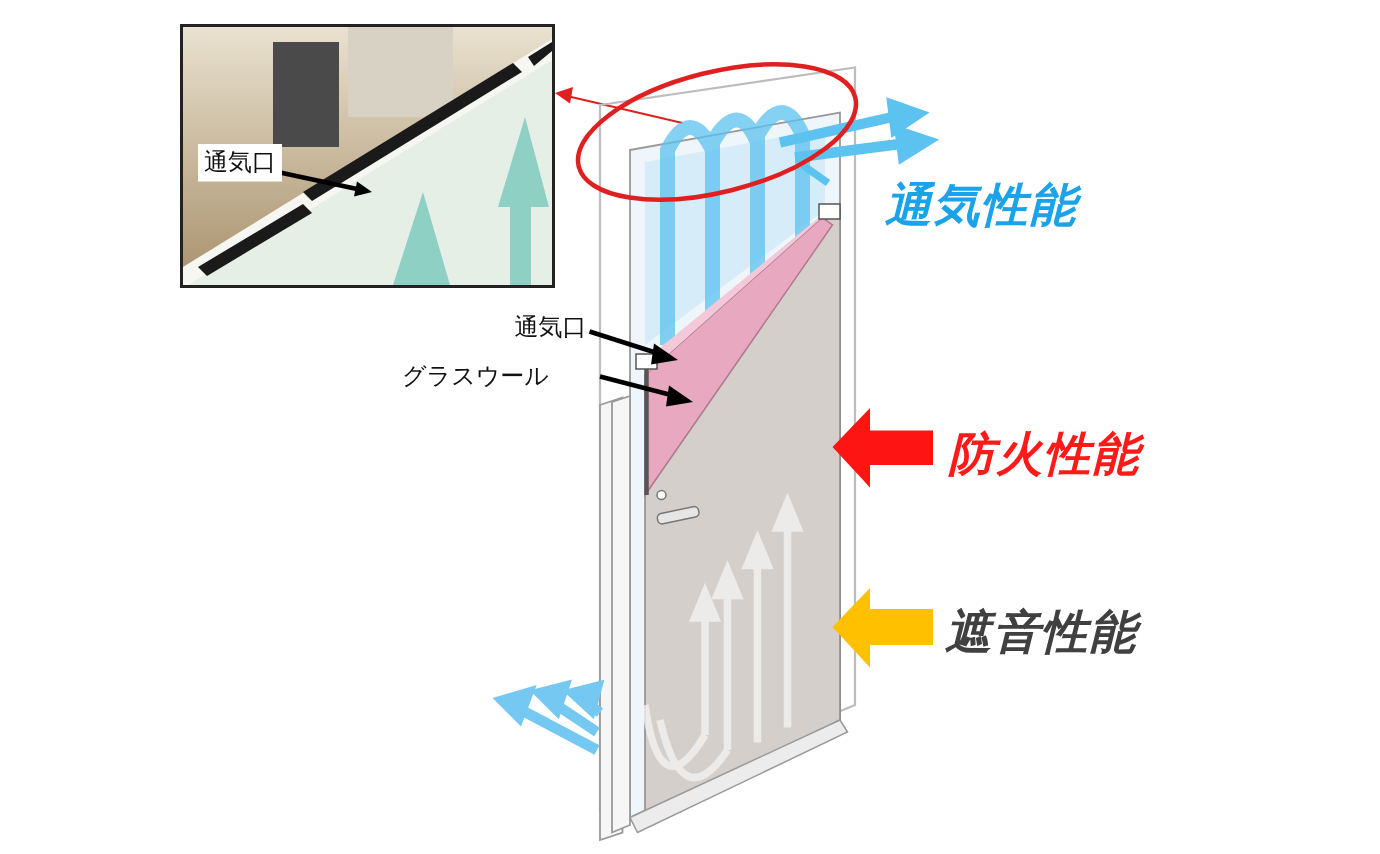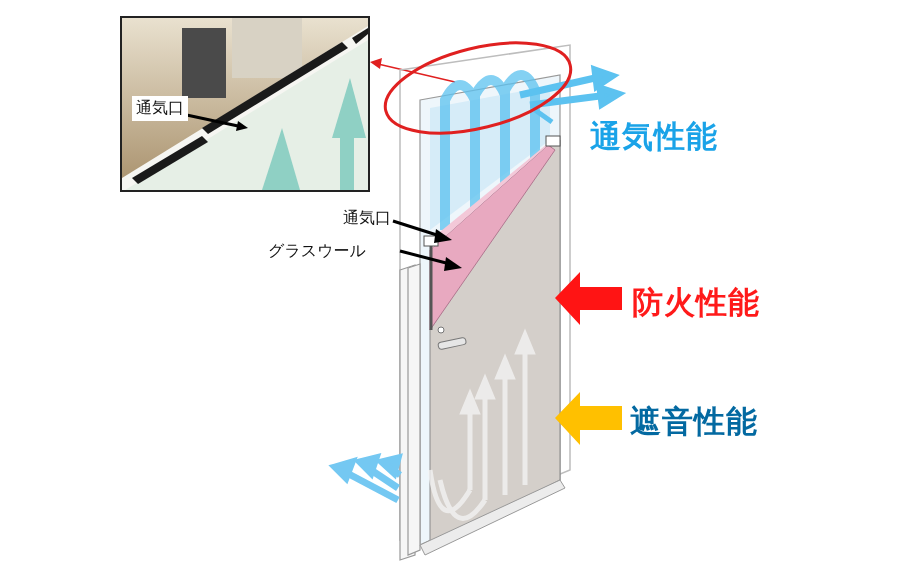--- a/index.html
+++ b/index.html
@@ -1,20 +1,20 @@
 <!DOCTYPE html>
 <html><head>
 <meta charset="utf-8">
 <style>
   html,body{margin:0;padding:0;background:#ffffff;}
   body{width:920px;height:569px;position:relative;overflow:hidden;font-family:"DejaVu Sans","Liberation Sans",sans-serif;}
   .abs{position:absolute;}
   svg{position:absolute;left:0;top:0;}
   .label-black{color:#111;font-size:16px;white-space:nowrap;}
-  .feature{font-size:31px;font-weight:bold;letter-spacing:1px;white-space:nowrap;}
+  .feature{font-size:31px;font-weight:bold;letter-spacing:1px;white-space:nowrap;font-style:italic;}
   .photo{left:120px;top:16px;width:246px;height:172px;border:2px solid #222;overflow:hidden;background:#d9cbb2;}
   .photo-label{background:#fff;color:#111;font-size:16px;padding:2px 4px;}
 </style>
 </head>
 <body>
 
 <div class="abs photo">
   <svg width="246" height="172" viewBox="0 0 246 172">
     <defs>
       <linearGradient id="room" x1="0" y1="0" x2="0" y2="1">
@@ -116,13 +116,13 @@
   <polygon points="555,298 580,272 580,287 622,287 622,310 580,310 580,325" fill="#ff1414"></polygon>
 
   <polygon points="555,418 580,392 580,406 622,406 622,430 580,430 580,445" fill="#ffc000"></polygon>
 </svg>
 
 <div class="abs label-black" style="left:343px;top:208px;">通気口</div>
 <div class="abs label-black" style="left:268px;top:241px;text-align:right;">グラスウール</div>
 
 <div class="abs feature" style="left:590px;top:116px;color:#1aa3e8;">通気性能</div>
 <div class="abs feature" style="left:632px;top:282px;color:#ff1a1a;text-align:center;">防火性能</div>
-<div class="abs feature" style="left:630px;top:401px;color:#0369a1;text-align:right;">遮音性能</div>
+<div class="abs feature" style="left:630px;top:401px;color:#404040;text-align:right;">遮音性能</div>
 
 </body></html>

